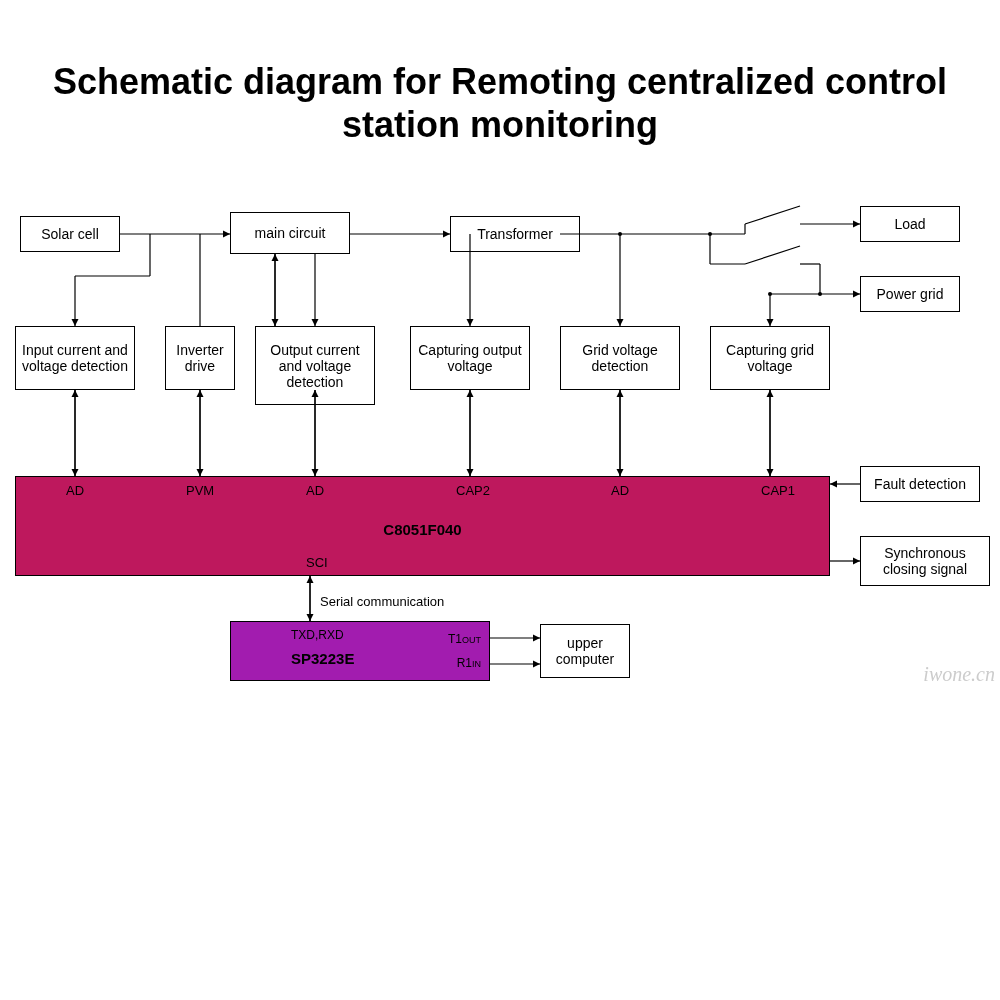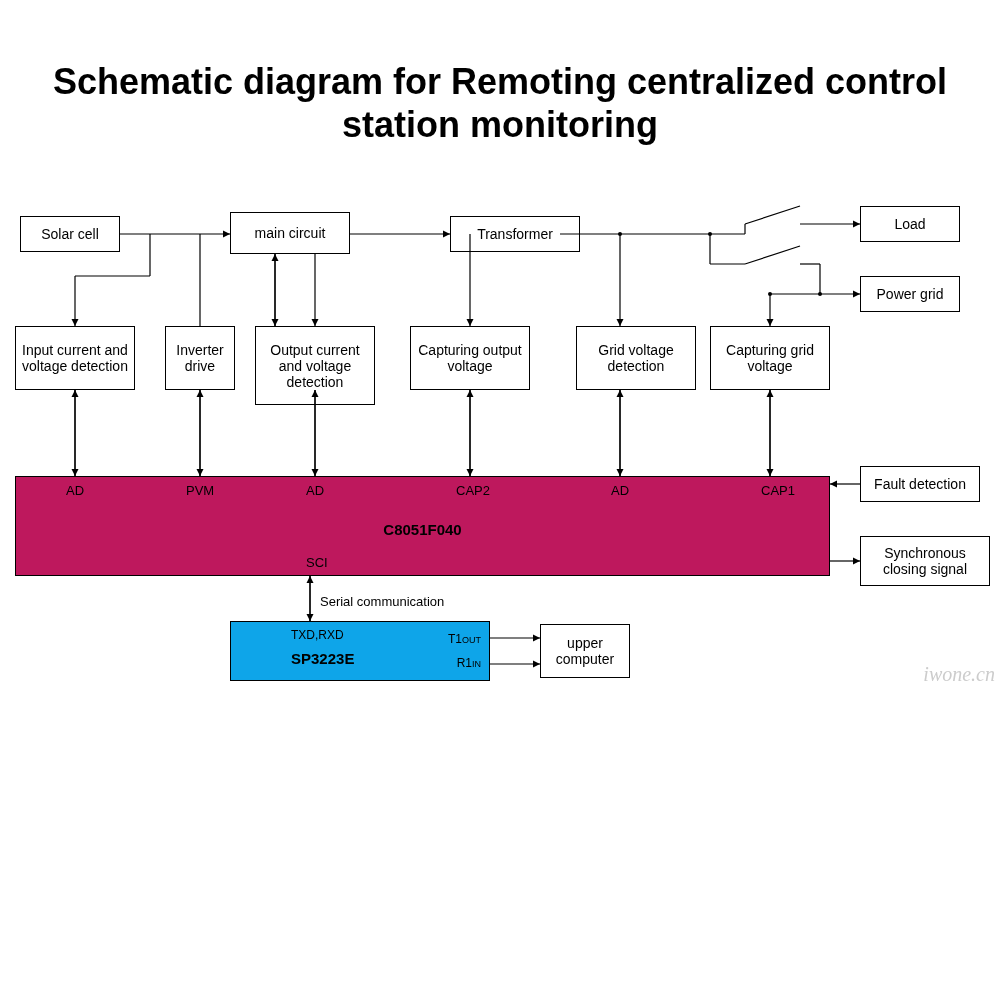--- a/index.html
+++ b/index.html
@@ -70,21 +70,21 @@
     font-family: Georgia, serif;
     font-style: italic;
     font-size: 20px;
     right: 5px;
     bottom: 200px;
     pointer-events: none;
   }
   .sp-box {
     position: absolute;
     border: 1.5px solid #000;
-    background: #0ea5e9;
+    background: #a21caf;
     box-sizing: border-box;
     text-decoration: underline;
   }
   .sp-label { position: absolute; font-size: 12px; }
   .sp-name { position: absolute; font-size: 15px; font-weight: bold; }
   .sub { font-size: 9px; }
 </style>
 </head>
 <body>
 
@@ -95,21 +95,21 @@
   <div class="box" style="left:20px; top:30px; width:100px; height:36px;">Solar cell</div>
   <div class="box" style="left:230px; top:26px; width:120px; height:42px;">main circuit</div>
   <div class="box" style="left:450px; top:30px; width:130px; height:36px;">Transformer</div>
   <div class="box" style="left:860px; top:20px; width:100px; height:36px;">Load</div>
   <div class="box" style="left:860px; top:90px; width:100px; height:36px;">Power grid</div>
 
   <div class="box" style="left:15px; top:140px; width:120px; height:64px;">Input current and voltage detection</div>
   <div class="box" style="left:165px; top:140px; width:70px; height:64px;">Inverter drive</div>
   <div class="box" style="left:255px; top:140px; width:120px; height:79px;">Output current and voltage detection</div>
   <div class="box" style="left:410px; top:140px; width:120px; height:64px;">Capturing output voltage</div>
-  <div class="box" style="left:560px; top:140px; width:120px; height:64px;margin-left:16px;">Grid voltage detection</div>
+  <div class="box" style="left:560px; top:140px; width:120px; height:64px;">Grid voltage detection</div>
   <div class="box" style="left:710px; top:140px; width:120px; height:64px;">Capturing grid voltage</div>
 
   <div class="mcu" style="left:15px; top:290px; width:815px; height:100px;">
     <span class="mcu-label" style="left:50px; top:6px;">AD</span>
     <span class="mcu-label" style="left:170px; top:6px;">PVM</span>
     <span class="mcu-label" style="left:290px; top:6px;">AD</span>
     <span class="mcu-label" style="left:440px; top:6px;">CAP2</span>
     <span class="mcu-label" style="left:595px; top:6px;">AD</span>
     <span class="mcu-label" style="left:745px; top:6px;">CAP1</span>
     <span class="mcu-name" style="top:44px;">C8051F040</span>

